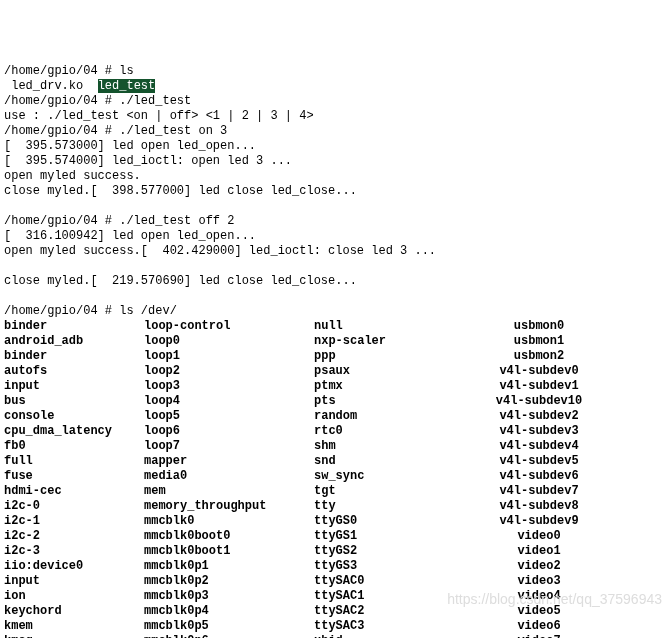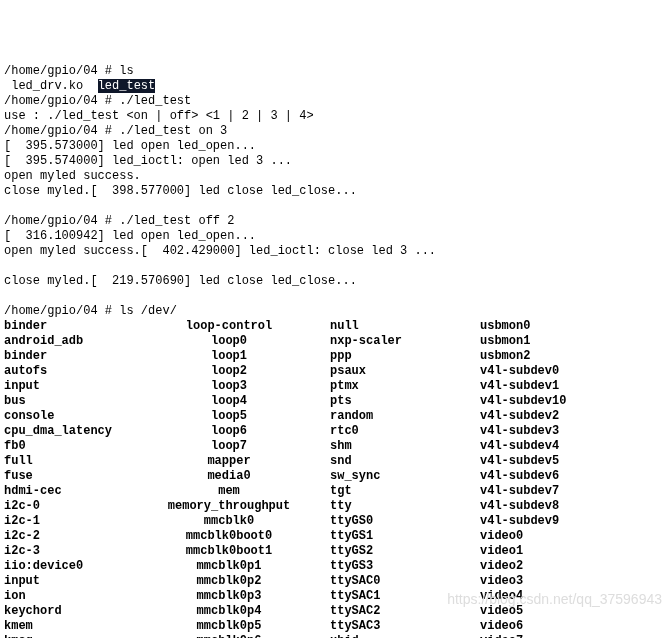--- a/index.html
+++ b/index.html
@@ -8,26 +8,26 @@
     font-family: "Courier New", monospace;
     font-size: 12px;
     line-height: 1.25;
     background: #ffffff;
     color: #000000;
     white-space: pre;
     width: 672px;
     box-sizing: border-box;
   }
   .bold { font-weight: bold; }
-  .hl { color:#fff; background:#0f172a; }
+  .hl { color:#fff; background:#14532d; }
   .col { display:inline-block; }
   .c1 { width: 140px; }
-  .c2 { width: 170px; text-align: center; }
-  .c3 { width: 150px; margin-left: 16px; }
-  .c4 { width: 150px; }
+  .c2 { width: 170px; }
+  .c3 { width: 150px; }
+  .c4 { width: 150px; text-align: center; }
   .watermark {
     position: fixed;
     right: 10px;
     bottom: 30px;
     color: #ddd;
     font-family: Arial, sans-serif;
     font-size: 14px;
   }
 </style>
 </head>

